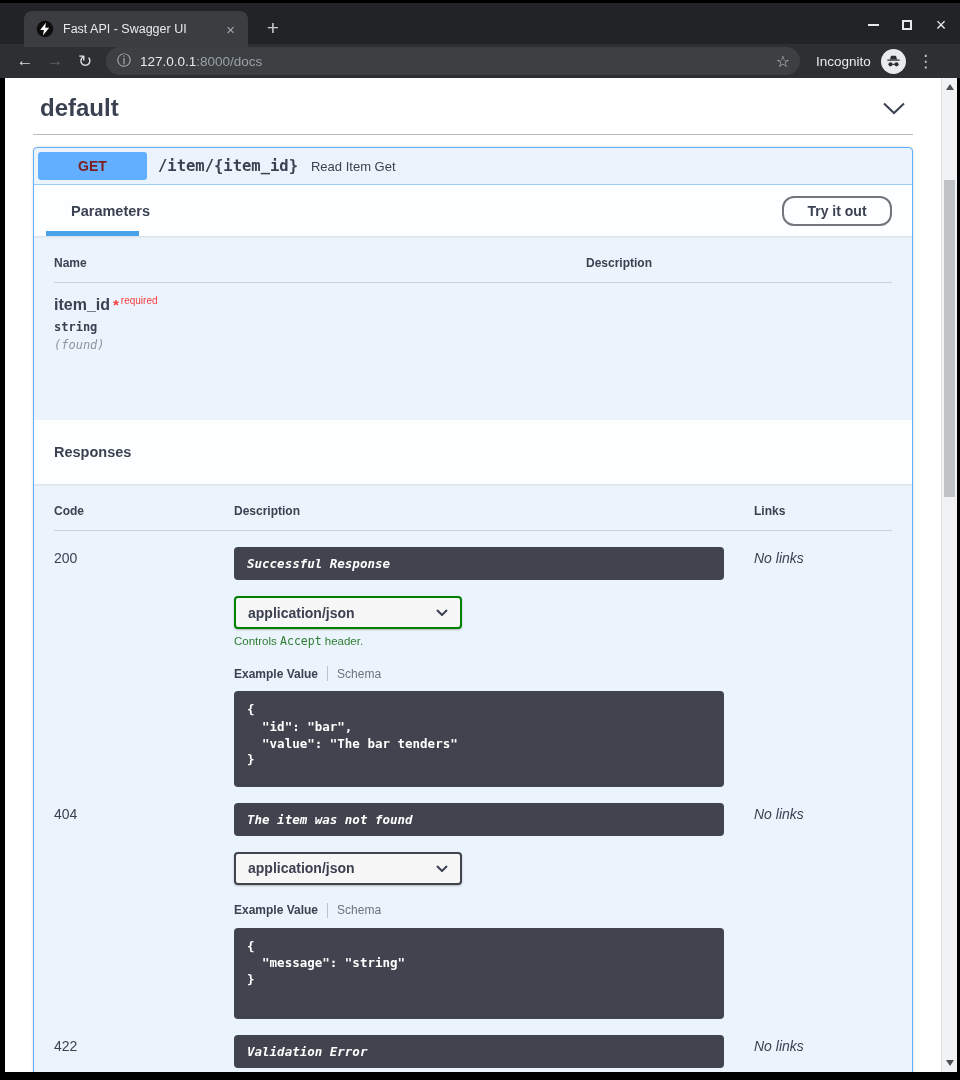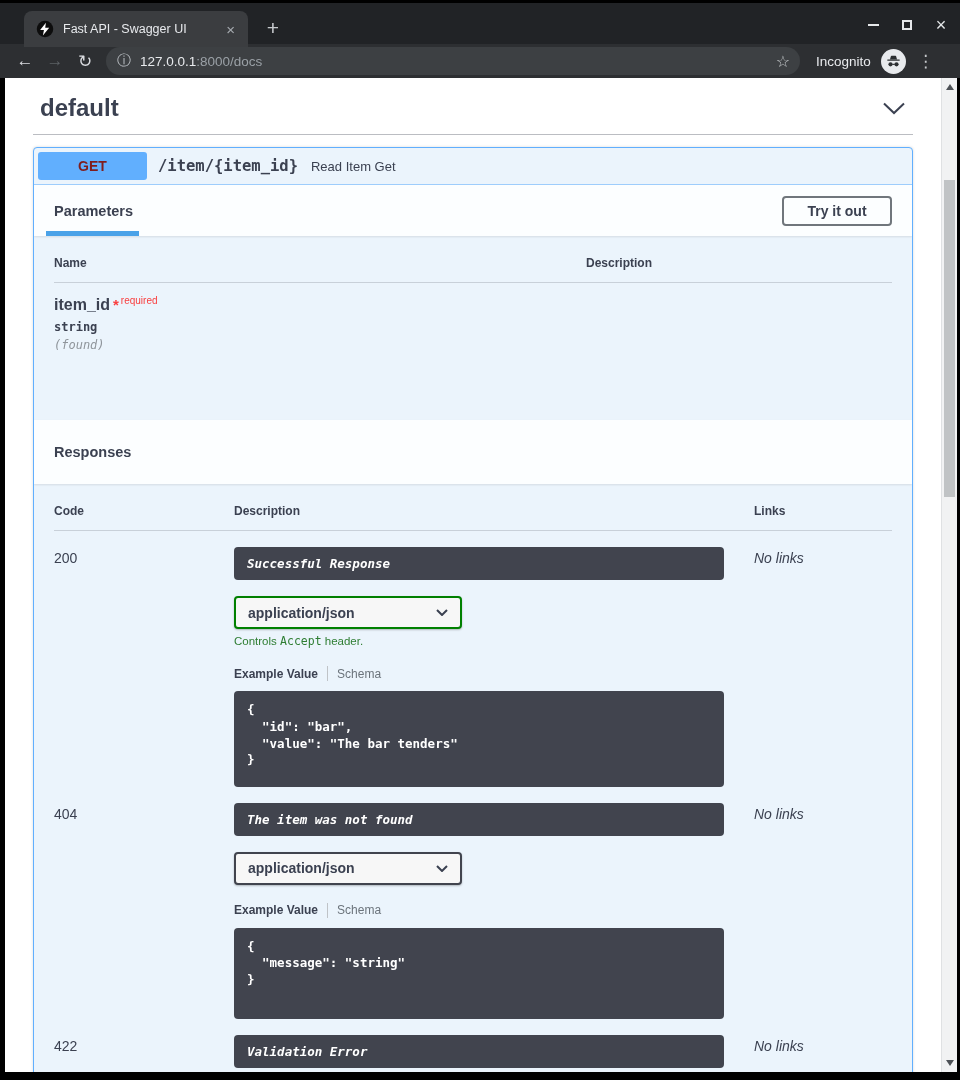--- a/index.html
+++ b/index.html
@@ -64,24 +64,24 @@
     width:109px; height:28px; background:#61affe; border:none; border-radius:3px;
     color:#7f1d1d; font-weight:bold; font-size:14px; font-family:"Liberation Sans",sans-serif;
   }
   .op-path { margin-left:11px; font-family:"DejaVu Sans Mono",monospace; font-weight:bold; font-size:15.5px; color:#3b4151; }
   .op-summary-text { margin-left:13px; font-size:13px; color:#3b4151; }
   .section-header {
     position:relative; background:rgba(255,255,255,.85); height:51px;
     display:flex; justify-content:space-between; align-items:center;
     padding:0 20px; box-shadow:0 1px 2px rgba(0,0,0,.1);
   }
-  .param-tab-label { font-size:14.5px; font-weight:bold; color:#3b4151; }
+  .param-tab-label { font-size:14.5px; font-weight:bold; color:#3b4151;margin-left:17px; }
   .param-tab-underline { position:absolute; left:12px; bottom:0; width:93px; height:5px; background:#4aa2e8; }
   .try-btn {
-    width:110px; height:30px; background:transparent; border:2px solid #70767c; border-radius:4px;
+    width:110px; height:30px; background:transparent; border:2px solid #70767c; border-radius:12px;
     font-size:14px; font-weight:bold; color:#3b4151; font-family:"Liberation Sans",sans-serif;
   }
   .params-table { padding:20px 20px 68px 20px; }
   .thead { display:flex; font-size:12px; font-weight:bold; color:#3b4151; padding-bottom:12px; border-bottom:1px solid rgba(59,65,81,.2); }
   .th-name { width:532px; }
   .param-row { padding-top:12px; }
   .param-name { font-size:16px; font-weight:bold; color:#3b4151; }
   .req-star { color:#f93e3e; font-weight:bold; font-size:15px; margin-left:3px; }
   .req-label { color:#f93e3e; font-size:10px; vertical-align:super; margin-left:2px; }
   .param-type { font-family:"DejaVu Sans Mono",monospace; font-weight:bold; font-size:12px; margin-top:6px; color:#3b4151; }

